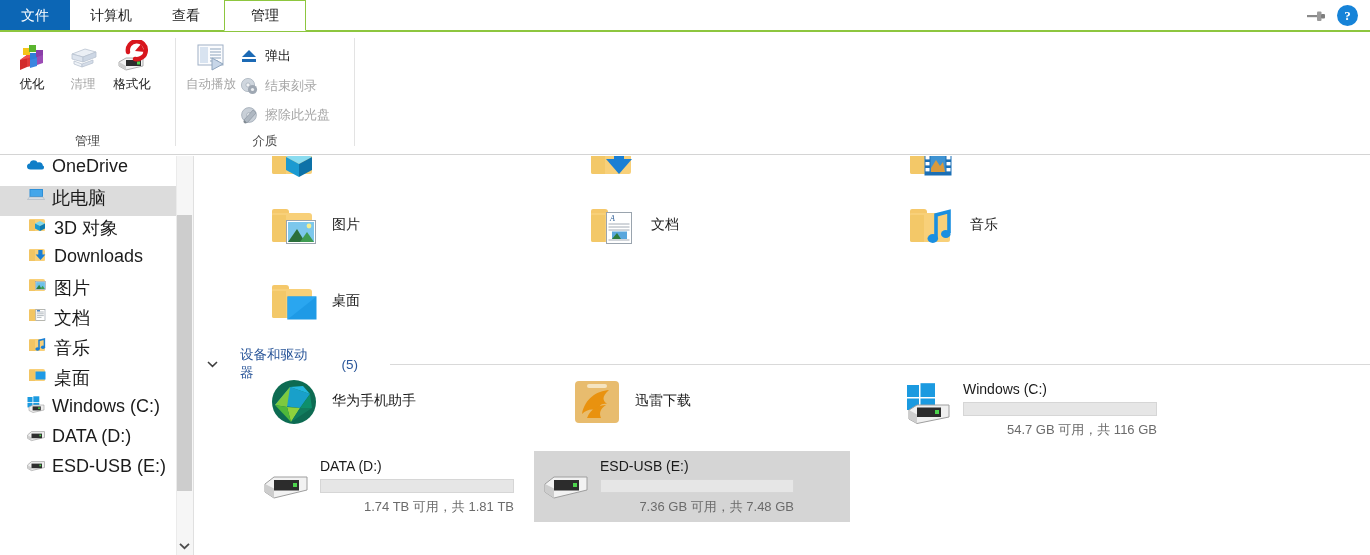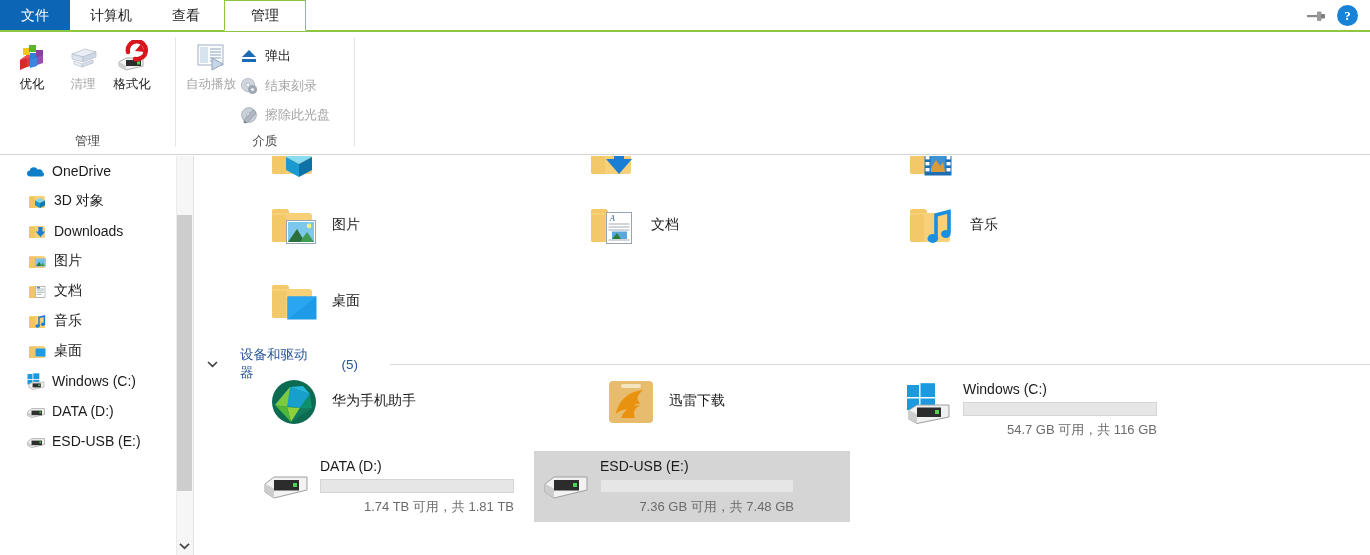--- a/index.html
+++ b/index.html
@@ -80,22 +80,22 @@
   .smallbtn .lbl { font-size:13px; color:#1b1b1b; white-space:nowrap; }
   .smallbtn.disabled .lbl { color:#a6a6a6; }
   .smallbtn .ico { width:18px; height:18px; position:relative; flex:none; }
 
   
   .sidebar {
     position:absolute; left:0; top:156px; width:176px; height:399px;
     background:#ffffff; overflow:hidden;
   }
   .navitem {
-    height:30px; display:flex; align-items:center; gap:7px;
-    padding-left:10px; font-size:14px; color:#1b1b1b; cursor:default;
+    height:30px; display:flex; align-items:flex-start; gap:7px;
+    padding-left:10px; font-size:18px; color:#1b1b1b; cursor:default;
     white-space:nowrap;
   }
   .navitem.sel { background:#dcdcdc; }
   .navitem .nico { width:19px; height:17px; position:relative; flex:none; }
   .navitem.indent { padding-left:28px; }
   .navitem.indent2 { padding-left:26px; }
 
   .sb-track {
     position:absolute; left:176px; top:156px; width:17px; height:399px;
     background:#f6f6f6; border-left:1px solid #ebebeb;
@@ -315,20 +315,30 @@
 
     <div class="navitem" style="padding-left:26px;">
       <span class="nico">
         <svg width="19" height="17" viewBox="0 0 19 17">
           <path d="M4.5 13.5 Q1 13.5 1 10.6 Q1 8 3.8 7.6 Q4.4 4.3 7.8 4.3 Q10.6 4.3 11.6 6.6 Q12.4 6.1 13.4 6.3 Q16.6 6.6 16.8 9.6 Q18.4 10 18 12 Q17.6 13.5 15.6 13.5 Z" fill="#0f7ec8"></path>
         </svg>
       </span>
       <span>OneDrive</span>
     </div>
 
+    <div class="navitem sel" style="padding-left:26px;">
+      <span class="nico">
+        <svg width="19" height="17" viewBox="0 0 19 17">
+          <polygon points="3.5,3 17,3 17,11 3.5,11" fill="#2d8fd8"></polygon>
+          <polygon points="4.5,4 16,4 16,10 4.5,10" fill="#44a6ea"></polygon>
+          <polygon points="1.5,13.5 3.5,11 17,11 18.5,13.5" fill="#d6dde4" stroke="#a9b3bd" stroke-width="0.6"></polygon>
+        </svg>
+      </span>
+      <span>此电脑</span>
+    </div>
 
     <div class="navitem indent">
       <span class="nico">
         <span class="sfolder">
           <span class="sback"></span>
             <span class="sfront"></span>
           <svg class="sovl" style="left:6px; top:4px;" width="12" height="12" viewBox="0 0 12 12">
             <polygon points="6,1 11,3.5 6,6 1,3.5" fill="#7fd7ec"></polygon>
             <polygon points="1,3.5 6,6 6,11 1,8.5" fill="#1b9ad1"></polygon>
             <polygon points="11,3.5 6,6 6,11 11,8.5" fill="#0e7bb0"></polygon>
@@ -613,21 +623,21 @@
           <polygon points="5,27 20,9 17,29" fill="#7dc93f"></polygon>
           <polygon points="17,29 30,30 21,44" fill="#8fd13d"></polygon>
           <polygon points="5,27 17,29 21,44" fill="#4fb83a"></polygon>
           <polygon points="30,30 40,16 42,30" fill="#0e8f6b"></polygon>
           <polygon points="21,44 30,30 42,30" fill="#117d5e"></polygon>
         </svg>
       </span>
       <span class="tlabel" style="margin-left:14px; margin-top:14px;">华为手机助手</span>
     </div>
 
-    <div class="tile" style="left:413px; top:222px;text-align:center;">
+    <div class="tile" style="left:379px; top:222px;text-align:center;">
       <span class="ticon">
         <svg width="48" height="48" viewBox="0 0 48 48">
           <rect x="2" y="3" width="44" height="42" rx="4" fill="#e8bc6e"></rect>
           <rect x="14" y="6" width="20" height="4" rx="2" fill="#f5e4c0"></rect>
           <path d="M9 36 C12 20, 24 13, 36 12 C28 19, 30 23, 34 26 C28 25, 25 28, 26 34 C21 30, 14 31, 9 36 Z" fill="#e9920f"></path>
           <path d="M14 40 C18 30, 26 27, 33 27 C27 31, 26 35, 28 40 Z" fill="#e9920f"></path>
         </svg>
       </span>
       <span class="tlabel" style="margin-left:14px; margin-top:14px;">迅雷下载</span>
     </div>

